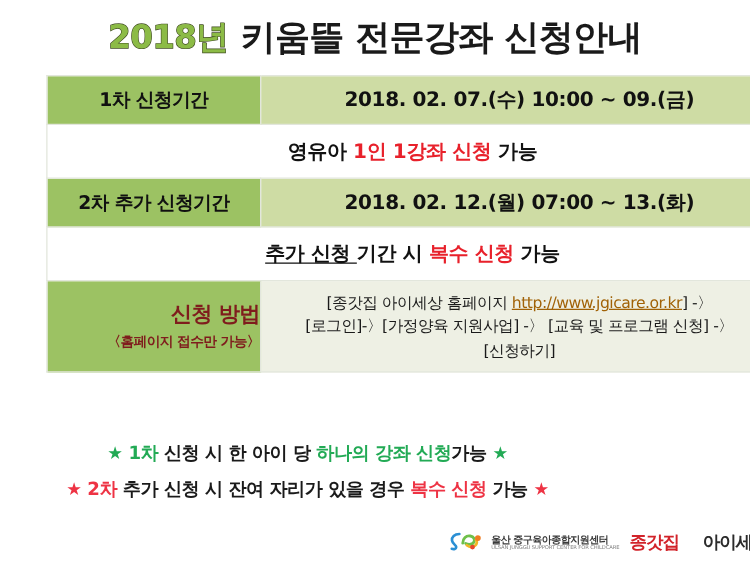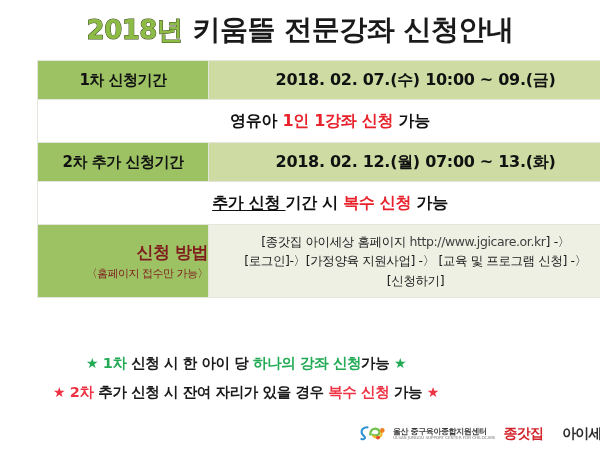--- a/index.html
+++ b/index.html
@@ -120,40 +120,41 @@
   .method-title {
     display: block;
     font-size: 17px;
     font-weight: bold;
     letter-spacing: -0.5px;
     margin-bottom: 4px;
   }
   .method-sub {
     display: block;
     font-size: 11px;
-    font-weight: normal;
+    font-weight: bold;
     letter-spacing: -0.5px;
     padding-left: 36px;
   }
   .cell-value-method {
     background: #eef0e4;
     text-align: center;
     color: #1a1a1a;
     font-size: 12.5px;
     height: 72px;
     line-height: 1.55;
     padding: 3px 6px;
     letter-spacing: -0.4px;
   }
   .cell-value-method .ln {
     display: block;
     white-space: nowrap;
   }
   .site-link {
-    color: #404040;
+    color: #a16207;
+    text-decoration: underline;
   }
 
   
   .notes {
     position: absolute;
     left: 0;
     top: 356px;
     width: 492px;
     text-align: center;
   }

